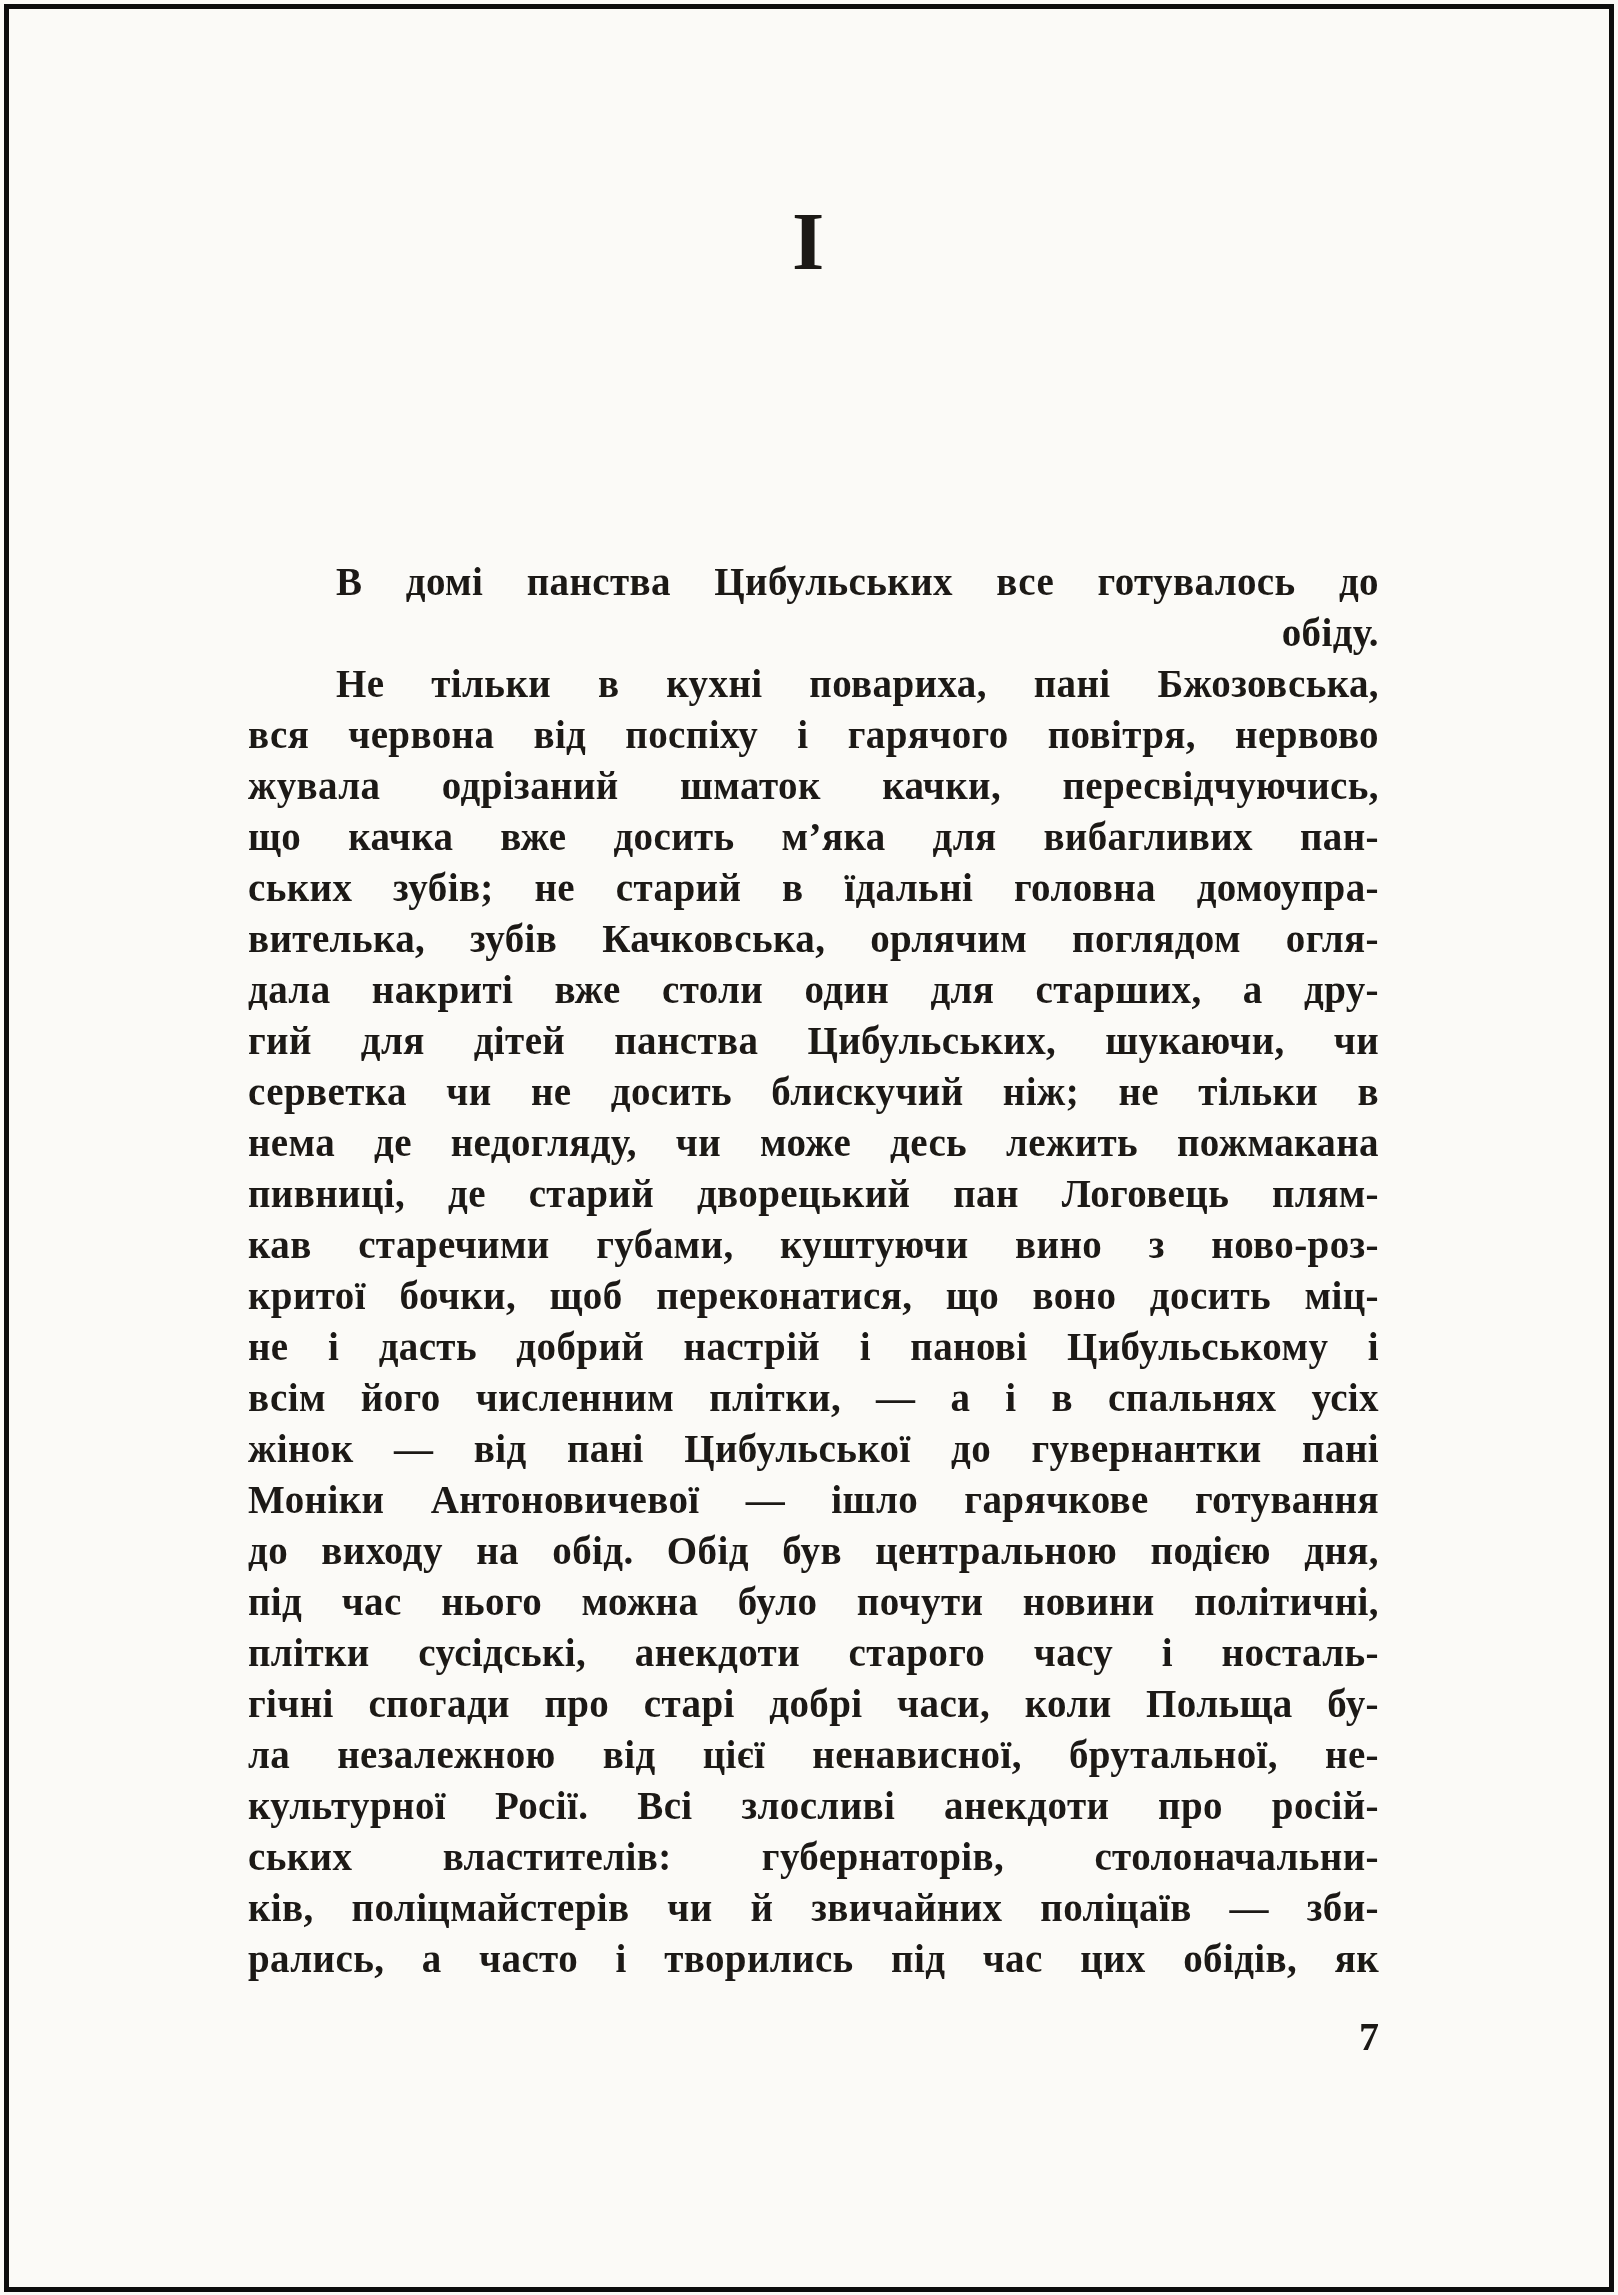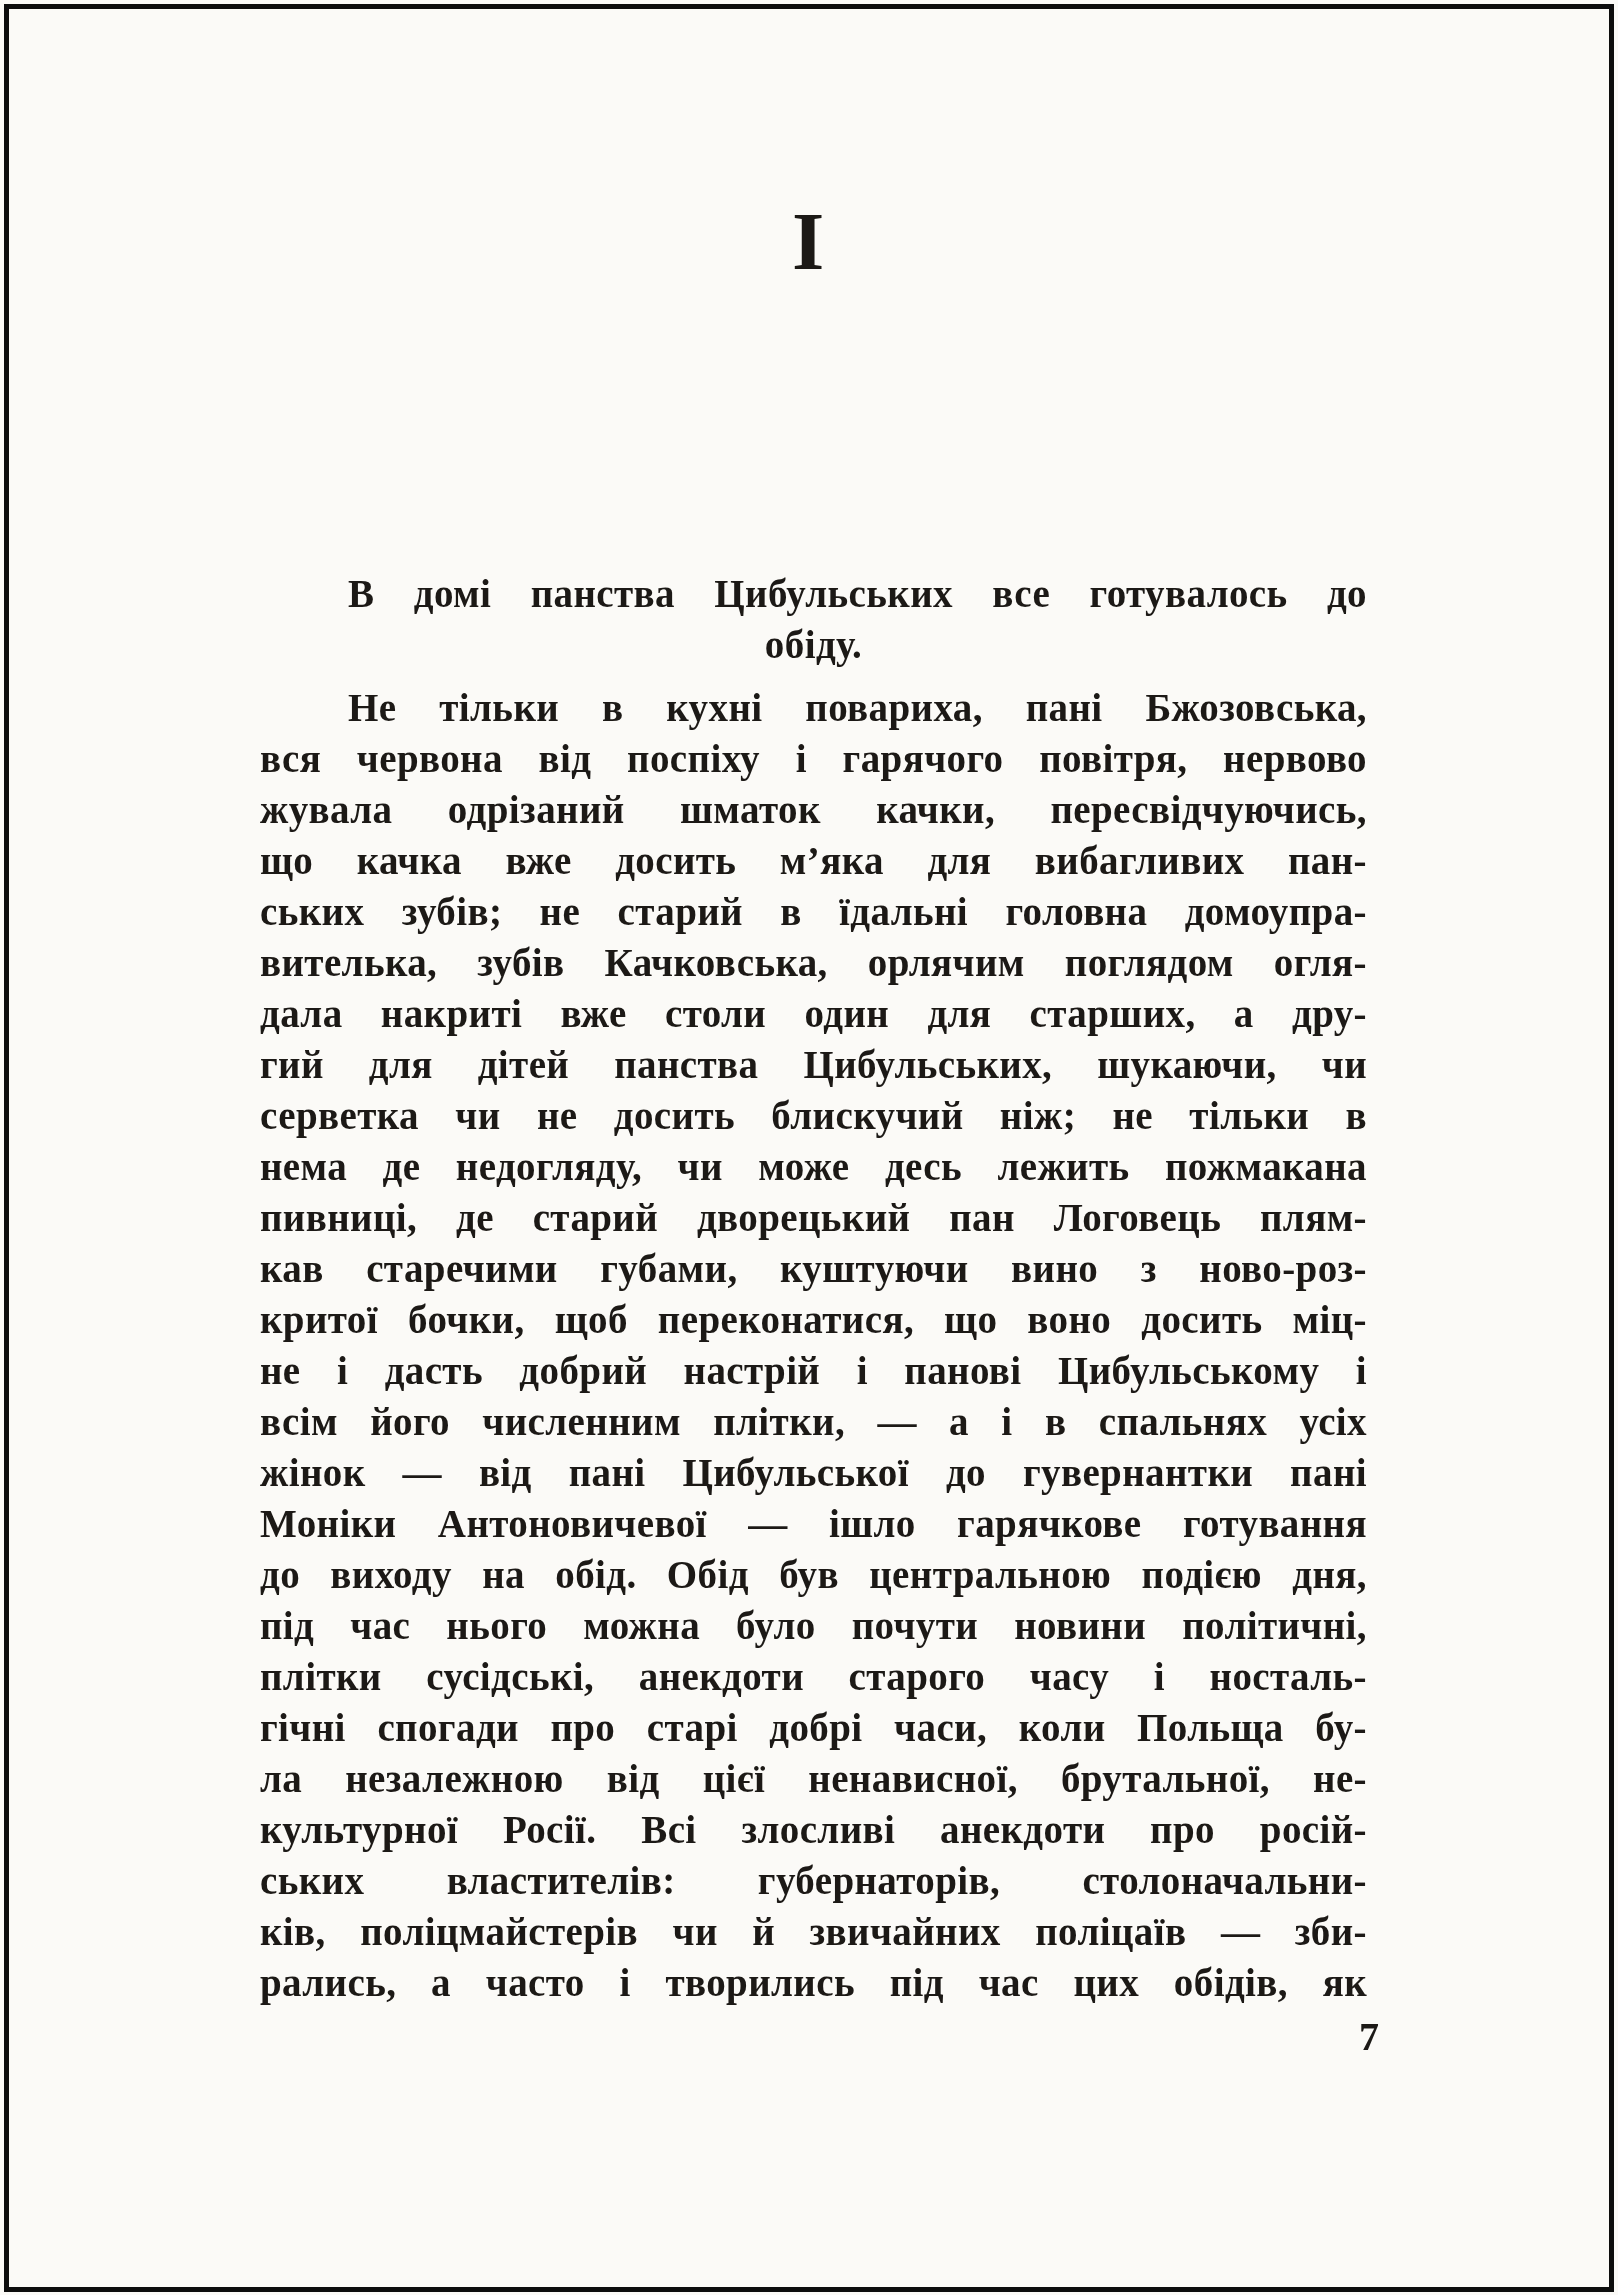--- a/index.html
+++ b/index.html
@@ -35,25 +35,25 @@
     position: absolute;
     top: 556px;
     left: 248px;
     width: 1131px;
     font-size: 39px;
     font-weight: 600;
     line-height: 51px;
     letter-spacing: 0.4px;
   }
   .paragraph {
-    margin: 12px;
+    margin: 0;
   }
   .line {
     white-space: normal;
-    text-align: center;
+    text-align: right;
   }
   .line.justify {
     text-align: justify;
     text-align-last: justify;
   }
   .line.indent {
     padding-left: 88px;
   }
   .page-number {
     position: absolute;

